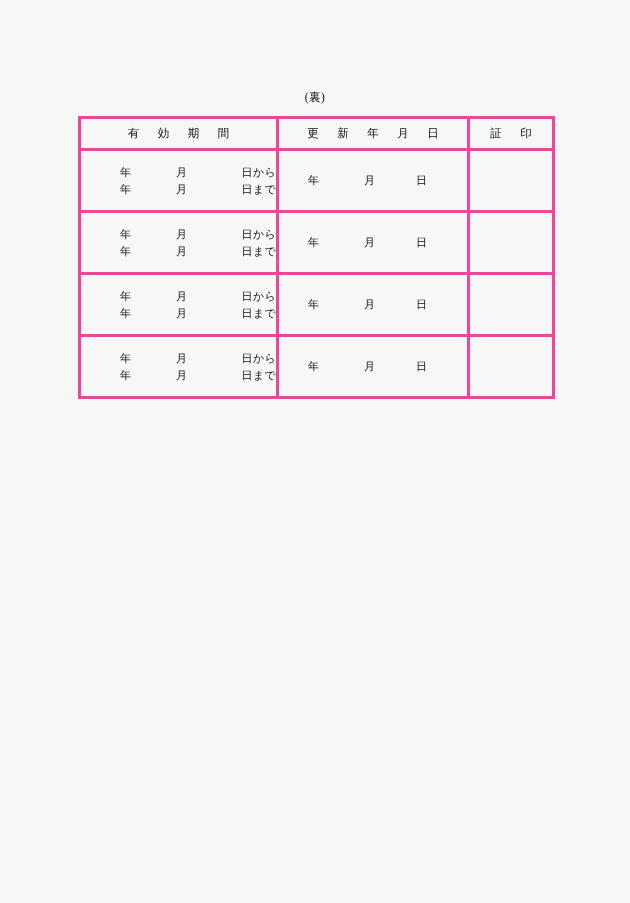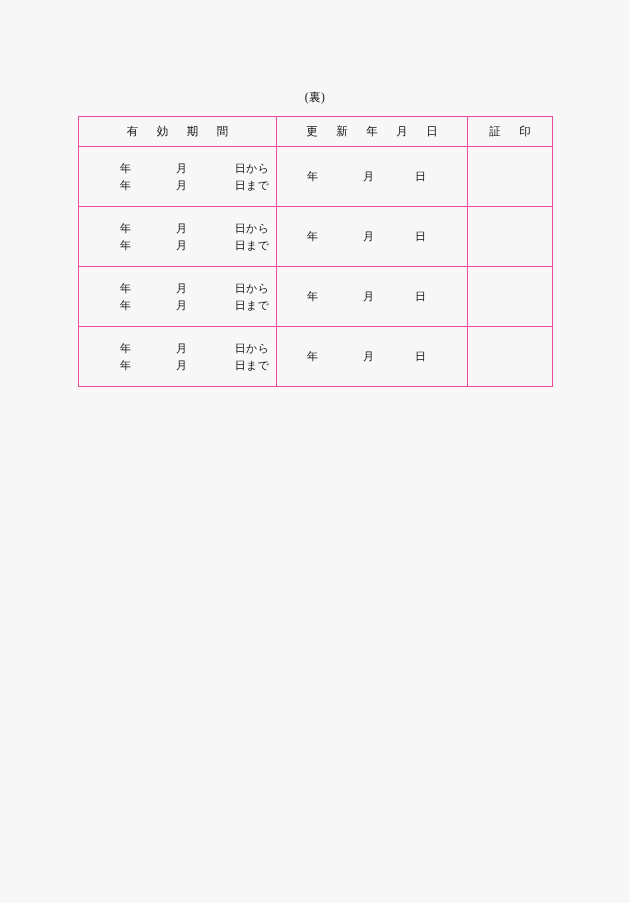--- a/index.html
+++ b/index.html
@@ -36,21 +36,21 @@
     position: absolute;
     top: 116px;
     left: 78px;
     width: 474px;
     border-collapse: collapse;
     table-layout: fixed;
   }
 
   .doc-table td,
   .doc-table th {
-    border: 1px solid #ec4899;
+    border: 3px solid #ec4899;
     padding: 0;
     font-weight: normal;
     vertical-align: middle;
     text-align: center;
   }
 
   .doc-table thead th {
     height: 29px;
     font-size: 11.5px;
     letter-spacing: 3.5px;
@@ -73,21 +73,21 @@
     display: flex;
     justify-content: flex-end;
     align-items: baseline;
     font-size: 11px;
     line-height: 17px;
     letter-spacing: 0.3px;
   }
 
   .period-line .seg-year  { width: 56px; text-align: left; }
   .period-line .seg-month { width: 52px; text-align: left; }
-  .period-line .seg-day   { width: 48px; text-align: center; }
+  .period-line .seg-day   { width: 48px; text-align: right; }
 
   .renewal-line {
     display: flex;
     justify-content: center;
     align-items: baseline;
     font-size: 11px;
     letter-spacing: 0.3px;
   }
 
   .renewal-line .r-year  { width: 56px; text-align: left; }

